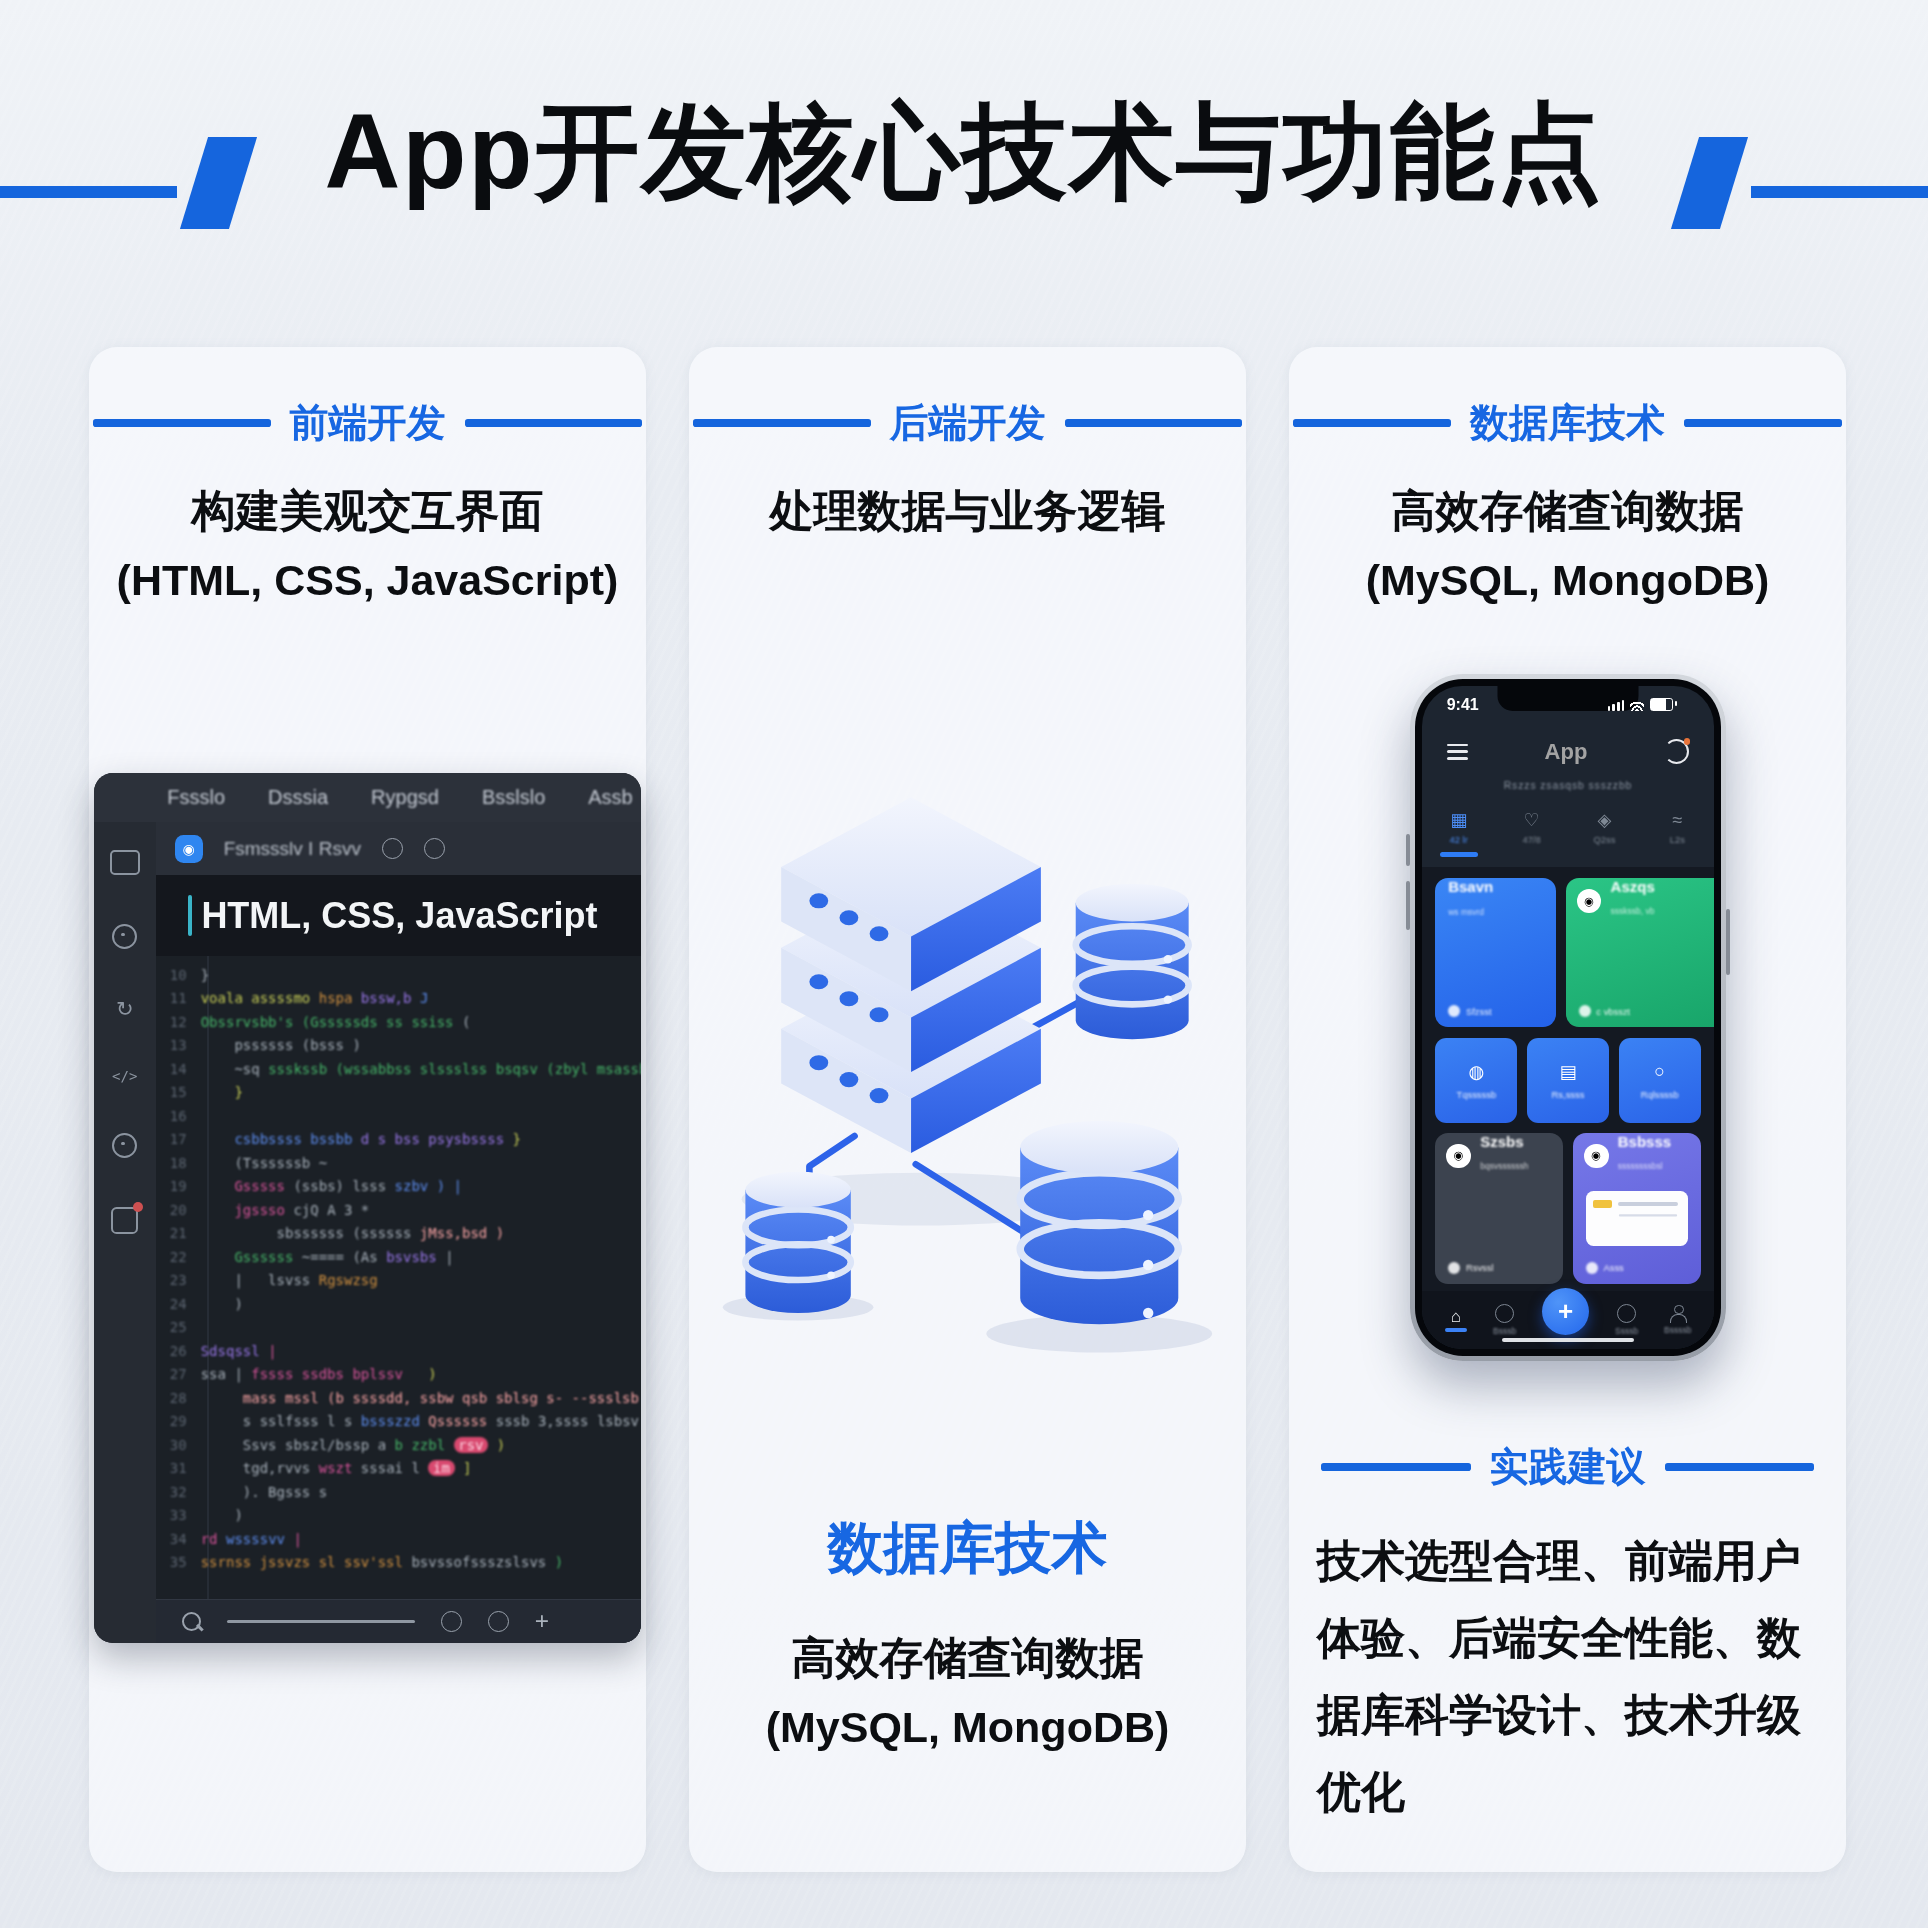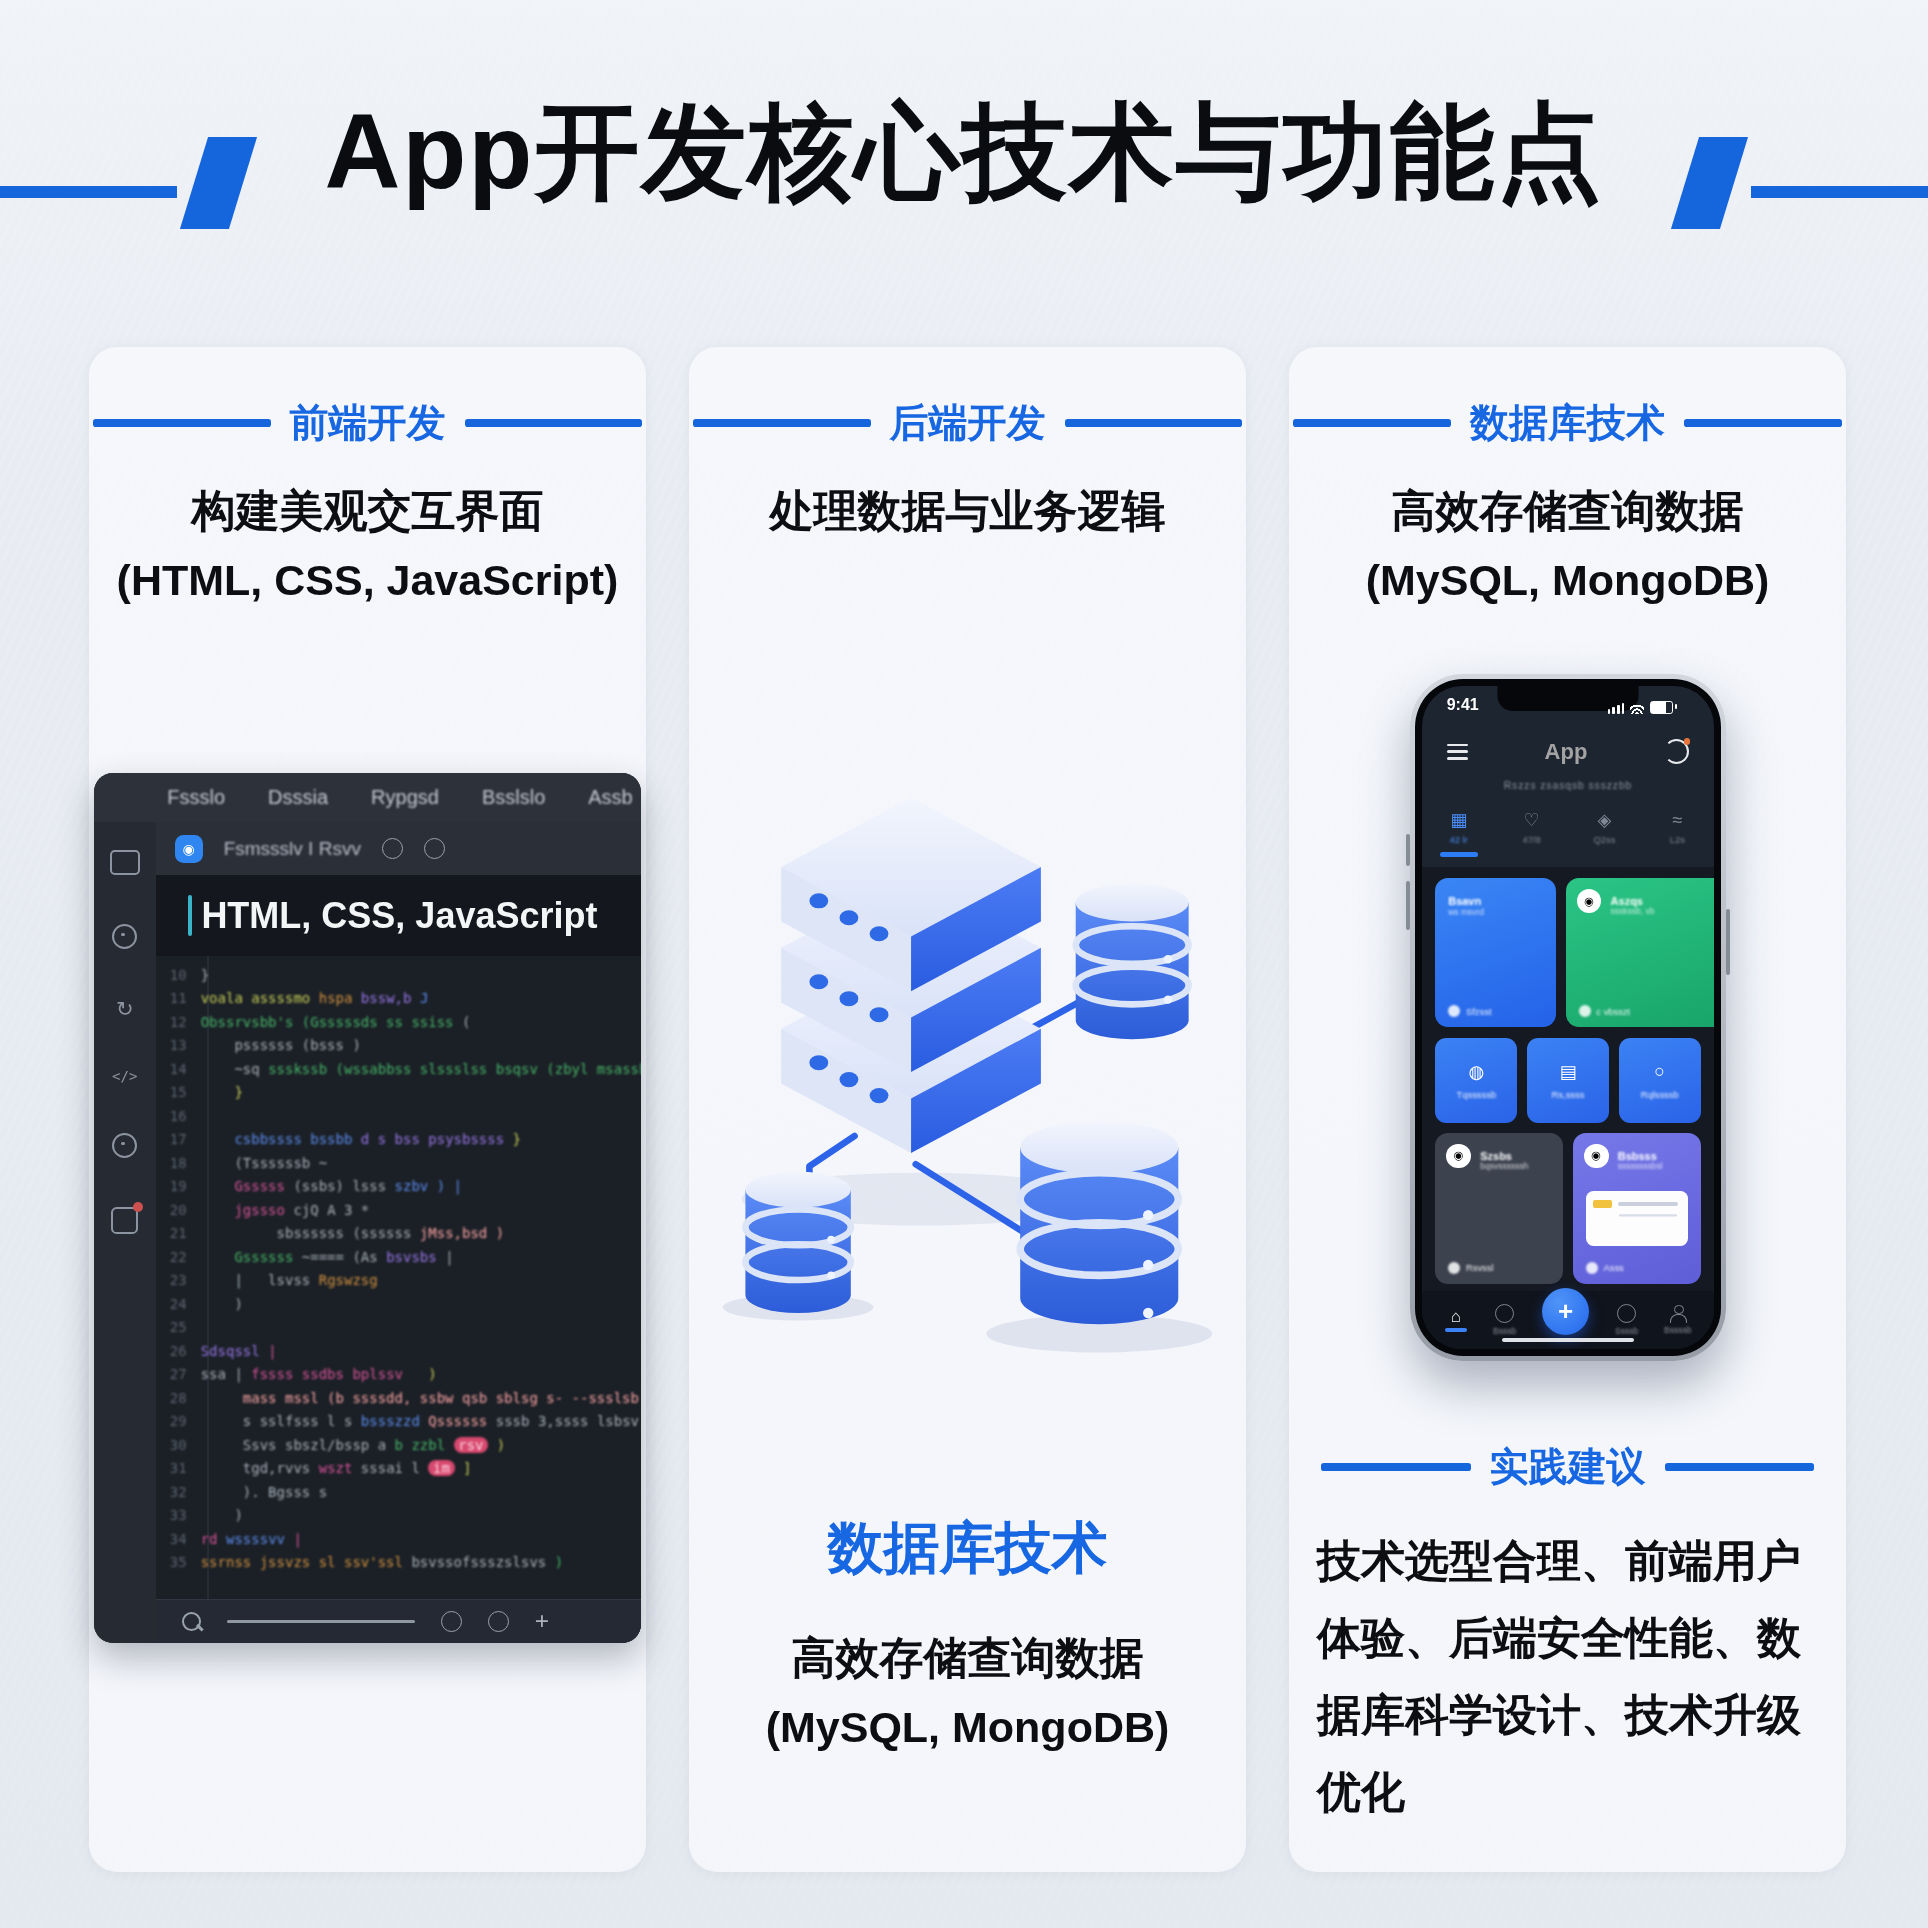--- a/index.html
+++ b/index.html
@@ -82,21 +82,21 @@
     box-shadow:0 24.5px 47px rgba(40,55,85,.35);}
   .sbtn{position:absolute;background:#868c96;border-radius:1.9px;}
   .sbtn.b1{left:-3.8px;top:160px;width:3.8px;height:32px;}
   .sbtn.b2{left:-3.8px;top:207px;width:3.8px;height:49px;}
   .sbtn.b3{right:-3.8px;top:235px;width:3.8px;height:66px;}
   .phone-inner{width:100%;height:100%;border-radius:48px;background:#05070b;padding:7.5px;box-sizing:border-box;}
   .screen{position:relative;width:100%;height:100%;border-radius:40px;background:#1d2530;overflow:hidden;}
   .notch{position:absolute;top:0;left:50%;transform:translateX(-50%);width:141px;height:24.5px;
     background:#05070b;border-radius:0 0 15px 15px;z-index:6;}
   .pstatus{position:absolute;top:9.4px;left:0;right:16px;display:flex;justify-content:space-between;
-    align-items:flex-end;padding:0 24.5px;z-index:7;}
+    align-items:center;padding:0 24.5px;z-index:7;}
   .ptime{color:#fff;font-size:16px;font-weight:700;filter:blur(0.6px);}
   .sicons{display:flex;align-items:flex-end;gap:5.6px;}
   .sbars{display:flex;align-items:flex-end;gap:1.9px;}
   .sbars span{width:2.8px;background:#fff;border-radius:0.9px;}
   .wifi{width:14px;height:9.4px;background:radial-gradient(circle at 50% 100%,#fff 0 1.9px,transparent 1.9px 3.8px,#fff 3.8px 5.6px,transparent 5.6px 7.5px,#fff 7.5px 9.4px,transparent 9.4px);}
   .batt{width:21.7px;height:10.4px;border:1.9px solid #fff;border-radius:2.8px;background:linear-gradient(90deg,#fff 0 72%,transparent 72%);position:relative;}
   .batt::after{content:"";position:absolute;right:-4.7px;top:1.9px;width:1.9px;height:4.7px;background:#fff;border-radius:0.9px;}
   .appbar{position:absolute;top:45px;left:0;right:0;height:41px;display:flex;align-items:center;
     justify-content:space-between;padding:0 24.5px;}
   .burger span{display:block;width:21px;height:2.8px;background:#e8eaee;border-radius:1.9px;margin:3.8px 0;}
@@ -116,21 +116,21 @@
   .pcontent{position:absolute;top:181px;bottom:58px;left:0;right:0;background:#141922;
     padding:11.3px 13px;overflow:hidden;}
   .prow{display:flex;gap:9.4px;margin-bottom:10.4px;}
   .pcard{border-radius:13px;position:relative;overflow:hidden;flex:none;}
   .r1{height:149px;}
   .cs-blue{background:linear-gradient(160deg,#3a86f5,#2462e9);}
   .cs-green{background:linear-gradient(160deg,#2bc586,#17a368);}
   .cs-orange{background:linear-gradient(160deg,#ec9a55,#df7839);}
   .cs-dark{background:#3c434f;}
   .cs-purple{background:linear-gradient(160deg,#7678e8,#5e5ed8);}
-  .ct{position:absolute;top:17px;left:13px;color:#fff;font-size:11px;font-weight:700;filter:blur(0.9px);white-space:nowrap;}
+  .ct{position:absolute;top:0;left:13px;color:#fff;font-size:15px;font-weight:700;filter:blur(0.9px);white-space:nowrap;}
   .cs{position:absolute;top:29px;left:13px;color:rgba(255,255,255,.72);font-size:8.5px;filter:blur(0.9px);white-space:nowrap;}
   .cf{position:absolute;bottom:10.4px;left:13px;color:rgba(255,255,255,.92);font-size:9.4px;
     filter:blur(0.9px);display:flex;align-items:center;gap:5.6px;white-space:nowrap;}
   .cf::before{content:"";width:12.2px;height:12.2px;border-radius:50%;background:rgba(255,255,255,.85);flex:none;}
   .cico{position:absolute;top:10.4px;left:11.3px;width:24.5px;height:24.5px;border-radius:50%;
     background:#fff;display:flex;align-items:center;justify-content:center;font-size:11.3px;}
   .cico ~ .ct{left:45px;}
   .cico ~ .cs{left:45px;top:28px;}
   .r2card{flex:1;height:85px;border-radius:11.3px;background:linear-gradient(160deg,#3b82f4,#2a63e8);
     display:flex;flex-direction:column;align-items:center;justify-content:center;gap:6.6px;color:#fff;}

